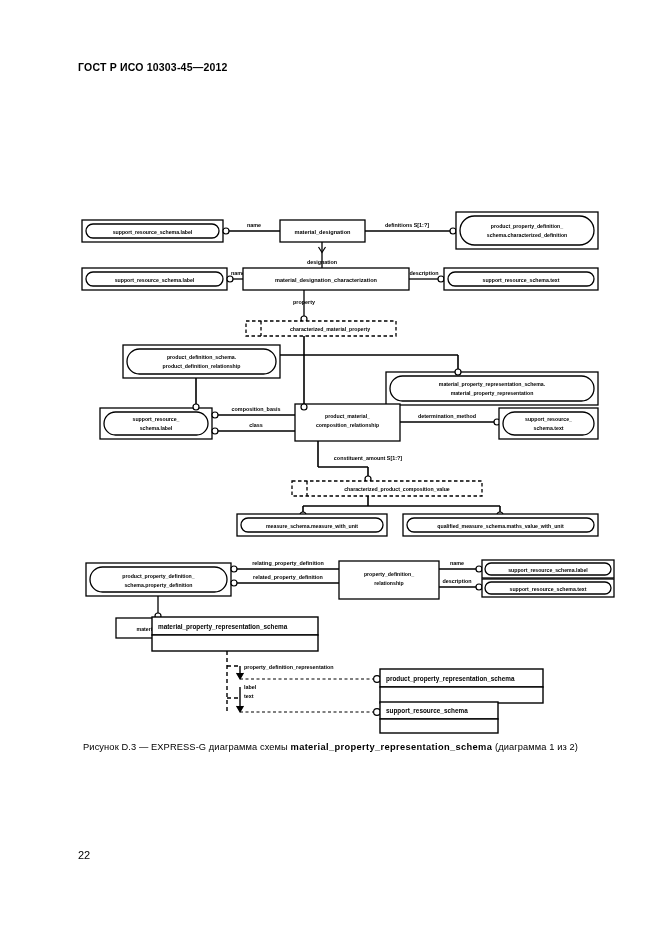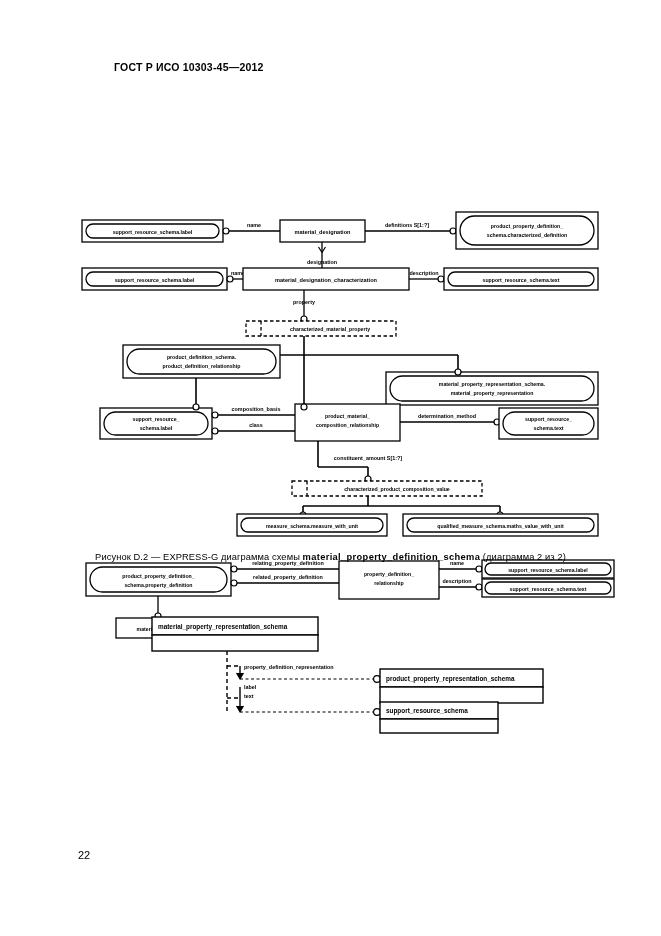--- a/index.html
+++ b/index.html
@@ -20,21 +20,20 @@
     inset: 0;
   }
   .std-header {
     position: absolute;
     left: 78px;
     top: 61px;
     font-size: 10.5px;
     font-weight: bold;
     letter-spacing: 0.2px;
     white-space: nowrap;
-    margin-left: 36px;
   }
   .figure {
     position: absolute;
   }
   #figure-d2 { left: 0px; top: 100px; width: 661px; height: 450px; }
   #figure-d3 { left: 0px; top: 605px; width: 661px; height: 130px; }
 
   .caption {
     position: absolute;
     left: 0;
@@ -303,23 +302,20 @@
       </g>
       <g>
         <rect x="482" y="479" width="132" height="18" fill="#fff" stroke="#000" stroke-width="1.3"></rect>
         <rect x="485" y="482" width="126" height="12" rx="6" ry="6" fill="#fff" stroke="#000" stroke-width="1.3"></rect>
         <text class="ent-label-sm" x="548" y="490.5" text-anchor="middle">support_resource_schema.text</text>
       </g>
 
     </svg>
   </div>
 
-  <div class="caption" id="caption-d2">
-    <span class="cap-lead">Рисунок  D.2 — EXPRESS-G диаграмма схемы </span><span class="schema-name">material_property_definition_schema</span><span class="cap-lead"> (диаграмма 2 из 2)</span>
-  </div>
 
   <div class="figure" id="figure-d3">
     <svg width="661" height="130" viewBox="0 0 661 130">
 
       <g>
         <rect x="152" y="12" width="166" height="18" fill="#fff" stroke="#000" stroke-width="1.4"></rect>
         <rect x="152" y="30" width="166" height="16" fill="#fff" stroke="#000" stroke-width="1.4"></rect>
         <text class="schema-box-label" x="158" y="24" text-anchor="start">material_property_representation_schema</text>
       </g>
 
@@ -350,16 +346,19 @@
 
       <g>
         <rect x="380" y="97" width="118" height="17" fill="#fff" stroke="#000" stroke-width="1.4"></rect>
         <rect x="380" y="114" width="118" height="14" fill="#fff" stroke="#000" stroke-width="1.4"></rect>
         <text class="schema-box-label" x="386" y="108" text-anchor="start">support_resource_schema</text>
       </g>
 
     </svg>
   </div>
 
+  <div class="caption" id="caption-d3">
+    <span class="cap-lead">Рисунок  D.3 — EXPRESS-G диаграмма схемы </span><span class="schema-name">material_property_representation_schema</span><span class="cap-lead"> (диаграмма 1 из 2)</span>
+  </div>
 
   <div class="page-number">22</div>
 
 </div>
 
 </body></html>

